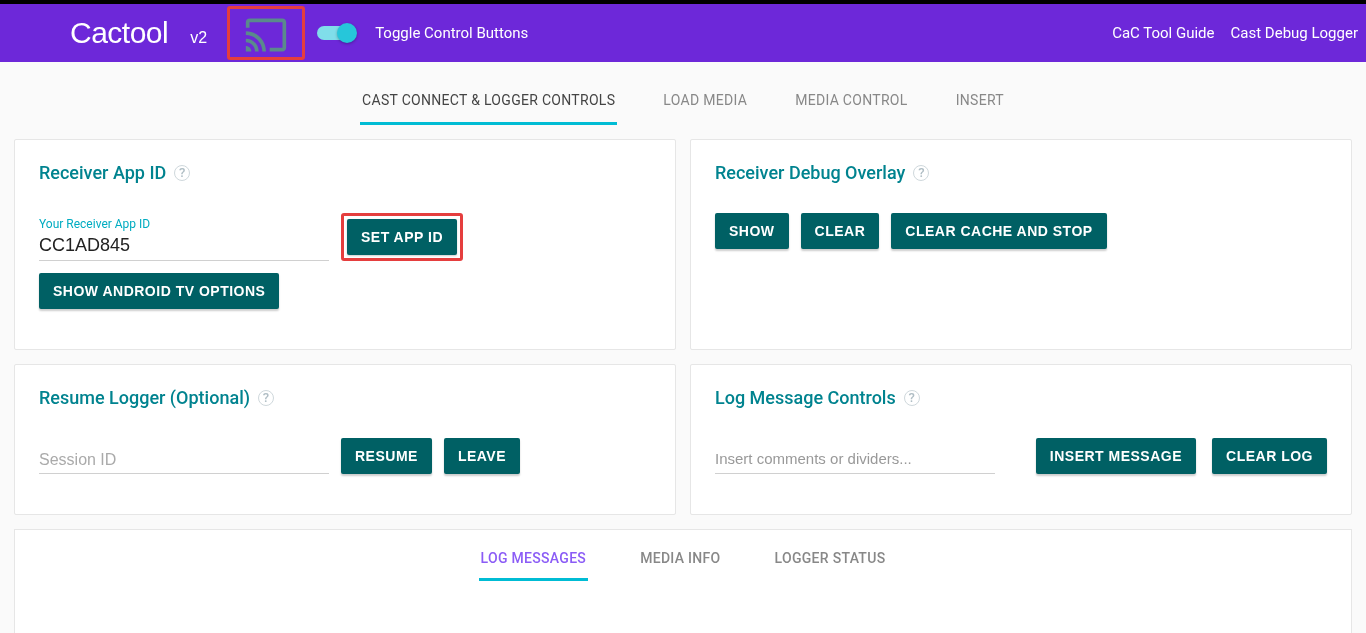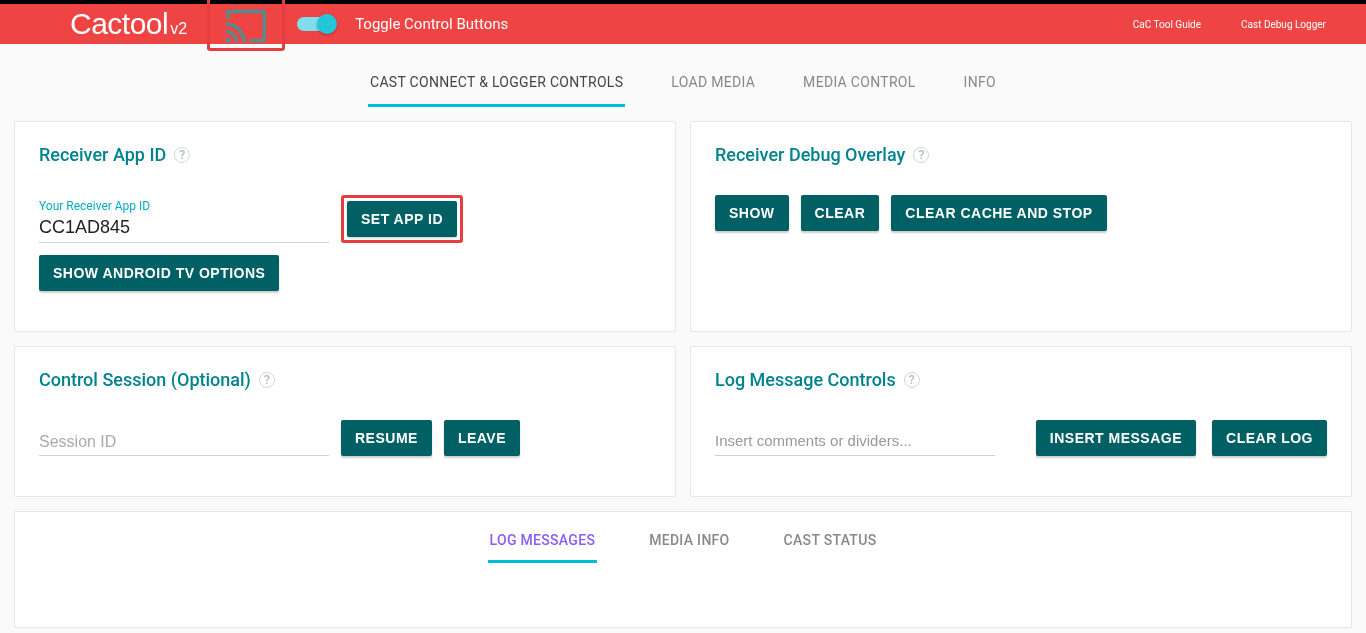--- a/index.html
+++ b/index.html
@@ -1,50 +1,50 @@
 <!DOCTYPE html>
 <html><head>
   <meta charset="utf-8">
   <style>
     * { margin: 0; padding: 0; box-sizing: border-box; }
     body { font-family: -apple-system, BlinkMacSystemFont, "Segoe UI", Roboto, Helvetica, Arial, sans-serif; background: #fafafa; color: #222; }
     
     .topbar { background: #000; height: 4px; }
     
     header.main-header {
-      background: #ef4444;
+      background: #6d28d9;
       color: #fff;
       display: flex;
       align-items: center;
-      padding: 8px 40px 8px 70px;
-      height: 40px;
+      padding: 8px 8px 8px 70px;
+      height: 58px;
     }
     .logo-group { display: flex; align-items: baseline; margin-right: 20px; font-family: Arial, Helvetica, sans-serif;}
     .logo-main { font-size: 30px; font-weight: 500; letter-spacing: -0.5px; }
-    .logo-sub { font-size: 16px; margin-left: 2px; font-weight: 400; }
+    .logo-sub { font-size: 16px; margin-left: 22px; font-weight: 400; }
     
     .cast-icon-wrap {
       border: 3px solid #e53e3e;
       border-radius: 3px;
       padding: 4px 8px 0 8px;
       margin-right: 12px;
     }
     .cast-svg { width: 56px; height: 44px; display: block; }
     
     .toggle-group { display: flex; align-items: center; gap: 16px; }
     .toggle-track {
       width: 36px; height: 14px; background: #80deea; border-radius: 10px; position: relative;
     }
     .toggle-thumb {
       width: 20px; height: 20px; background: #26c6da; border-radius: 50%;
       position: absolute; right: -4px; top: -3px; box-shadow: 0 1px 3px rgba(0,0,0,0.3);
     }
     .toggle-label { font-size: 15px; margin-left: 6px; }
     
-    .header-links { margin-left: auto; display: flex; gap: 40px; font-size: 10px; }
+    .header-links { margin-left: auto; display: flex; gap: 16px; font-size: 15px; }
     .header-links a { color: #fff; text-decoration: none; cursor: pointer; }
     
     
     .tabs-row { display: flex; justify-content: center; gap: 44px; padding: 24px 0 0; border-bottom: none;}
     .tab {
       font-size: 14px; color: #888; letter-spacing: 0.3px; padding: 6px 2px 14px;
       cursor: pointer; font-weight: 400;
     }
     .tab.active { color: #444; border-bottom: 3px solid #00bcd4; }
     
@@ -151,21 +151,21 @@
   <div class="header-links">
     <a>CaC Tool Guide</a>
     <a>Cast Debug Logger</a>
   </div>
 </header>
 
 <div class="tabs-row">
   <div class="tab active">CAST CONNECT &amp; LOGGER CONTROLS</div>
   <div class="tab">LOAD MEDIA</div>
   <div class="tab">MEDIA CONTROL</div>
-  <div class="tab">INFO</div>
+  <div class="tab">INSERT</div>
 </div>
 
 <div class="panels-grid">
 
   <div class="panel">
     <div class="panel-title">
       <span>Receiver App ID</span>
       <span class="help-icon">?</span>
     </div>
     <div class="panel-body">
@@ -187,21 +187,21 @@
     </div>
     <div class="panel-body">
       <button class="btn">SHOW</button>
       <button class="btn">CLEAR</button>
       <button class="btn">CLEAR CACHE AND STOP</button>
     </div>
   </div>
 
   <div class="panel">
     <div class="panel-title">
-      <span>Control Session (Optional)</span>
+      <span>Resume Logger (Optional)</span>
       <span class="help-icon">?</span>
     </div>
     <div class="panel-body">
       <div class="input-group">
         <input class="text-input sm" type="text" placeholder="Session ID" style="">
       </div>
       <button class="btn">RESUME</button>
       <button class="btn">LEAVE</button>
     </div>
   </div>
@@ -218,20 +218,20 @@
         <button class="btn">CLEAR LOG</button>
       </div>
     </div>
   </div>
 </div>
 
 <div class="lower-section">
   <div class="lower-tabs">
     <div class="lower-tab active">LOG MESSAGES</div>
     <div class="lower-tab">MEDIA INFO</div>
-    <div class="lower-tab">CAST STATUS</div>
+    <div class="lower-tab">LOGGER STATUS</div>
   </div>
   <div class="custom-tags-row">
     
     
     
   </div>
 </div>
 
 </body></html>

